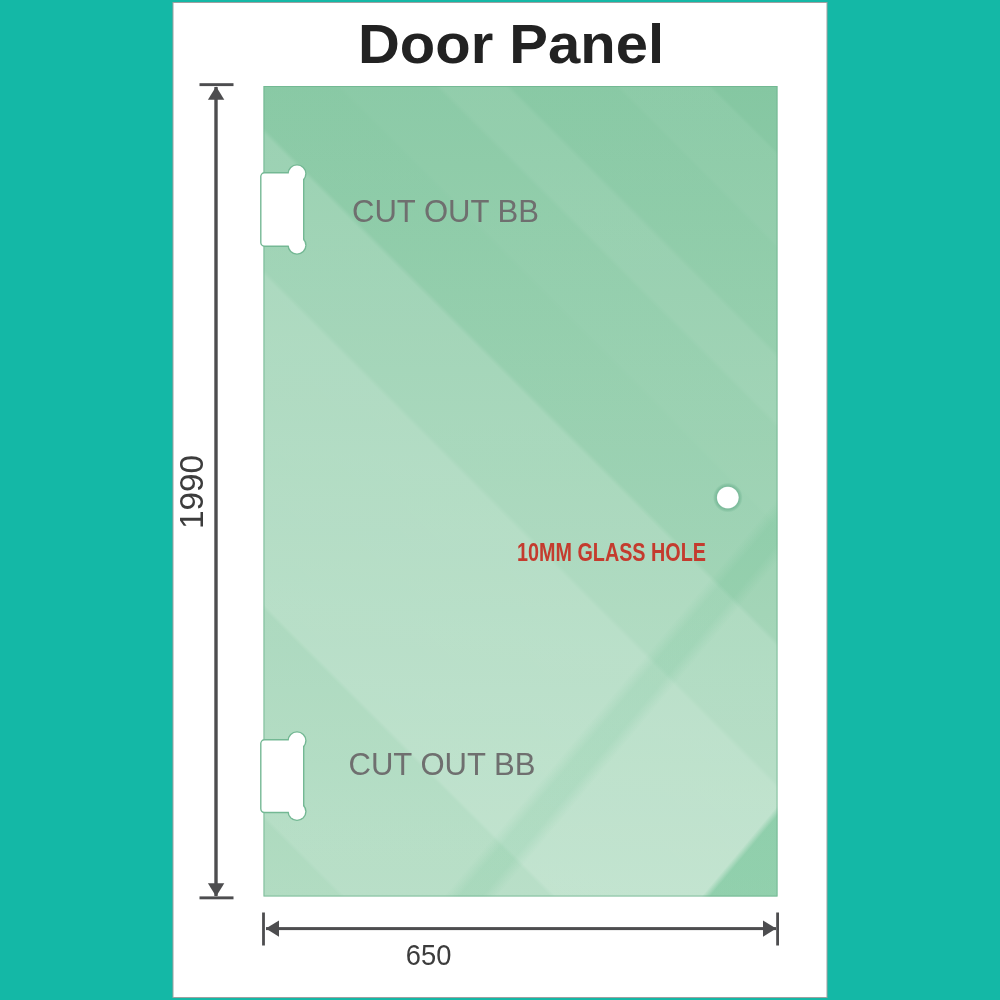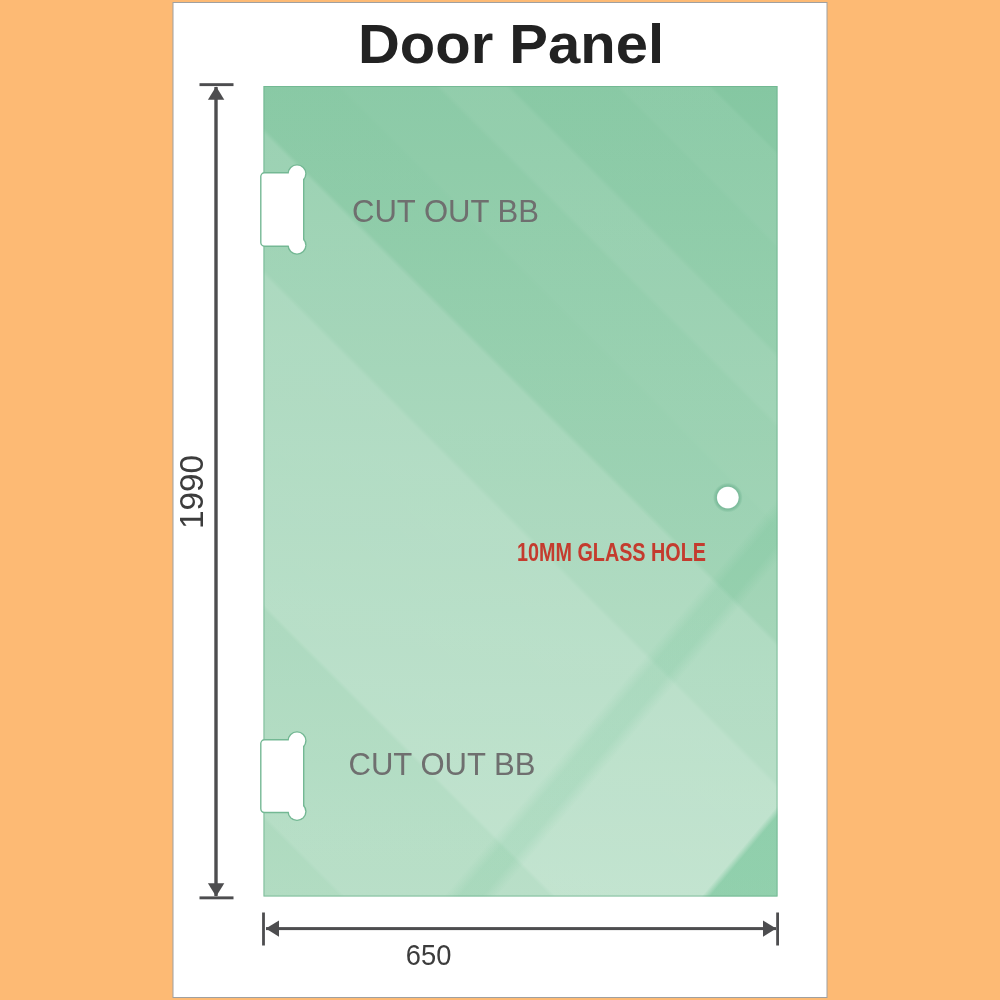--- a/index.html
+++ b/index.html
@@ -1,16 +1,16 @@
 <!DOCTYPE html>
 <html><head>
 <meta charset="utf-8">
 <style>
   html,body{margin:0;padding:0;background:#ffffff;}
-  #canvas{position:relative;width:1000px;height:1000px;background:#fdba74;overflow:hidden;}
+  #canvas{position:relative;width:1000px;height:1000px;background:#14b8a6;overflow:hidden;}
   svg{display:block;}
   text{font-family:"Liberation Sans", sans-serif;}
 </style>
 </head>
 <body>
 <div id="canvas">
 <svg width="1000" height="1000" viewBox="0 0 1000 1000">
   <defs>
     <linearGradient id="base" x1="0" y1="0" x2="0" y2="1">
       <stop offset="0" stop-color="#80c59e"></stop>

